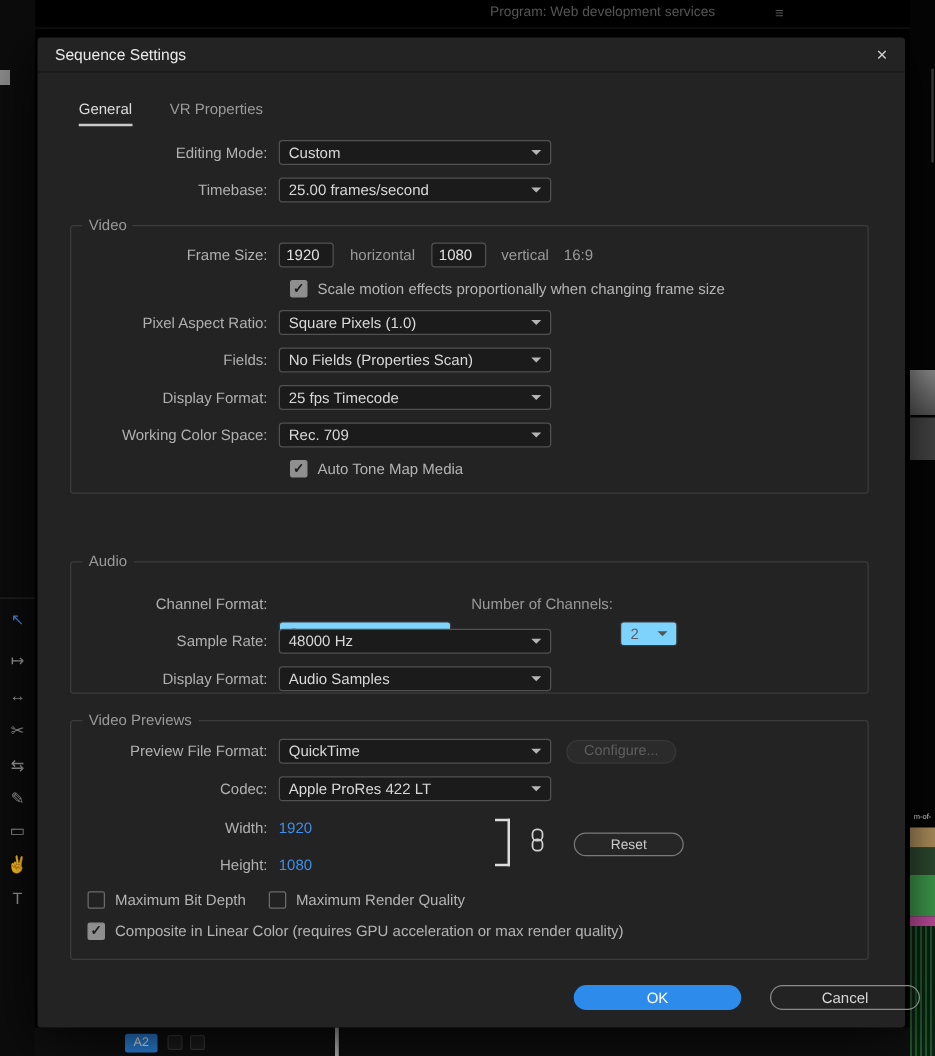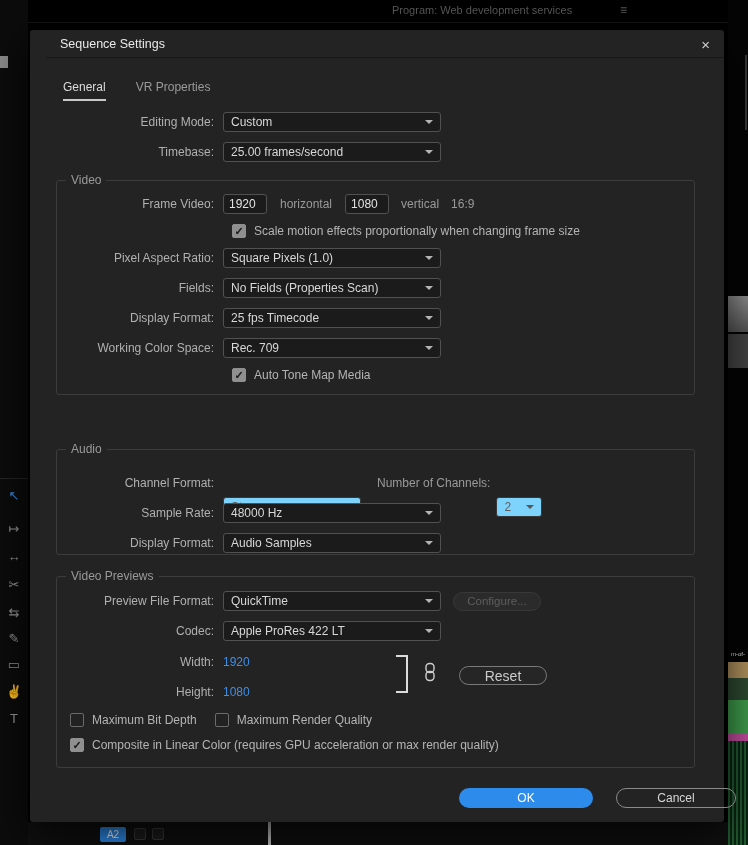--- a/index.html
+++ b/index.html
@@ -38,21 +38,21 @@
   .a2-badge { position:absolute; left:72px; top:5px; width:26px; height:15px; background:#2d8ceb; color:#fff;
               font-size:10px; display:flex; align-items:center; justify-content:center; border-radius:2px;text-align:right; }
   .trk-ic { position:absolute; top:6px; width:12px; height:12px; background:#1d1d1d; border:1px solid #3a3a3a; border-radius:2px; }
   .trk-ic.i1 { left:106px; } .trk-ic.i2 { left:124px; }
   .playhead { position:absolute; left:240px; top:0; width:3px; height:23px; background:#c2c2c2; }
 
   
   .dialog { position:absolute; left:30px; top:30px; width:694px; height:792px; background:#232323;
             border-radius:3px; box-shadow:0 10px 45px rgba(0,0,0,.85); font-size:12px; color:#b4b4b4; }
   .titlebar { position:absolute; top:0; left:0; right:0; height:28px; border-bottom:1px solid #171717;
-              display:flex; align-items:center; padding:0 14px; color:#e9e9e9; font-size:12.5px;margin-left:16px; }
+              display:flex; align-items:center; padding:0 14px; color:#e9e9e9; font-size:12.5px; }
   .close-btn { position:absolute; right:8px; top:4px; color:#cfcfcf; font-size:15px; padding:2px 6px; }
 
   .tabs { position:absolute; top:50px; left:33px; display:flex; gap:30px; }
   .tab { color:#9a9a9a; padding-bottom:5px; }
   .tab.active { color:#dcdcdc; border-bottom:2px solid #c9c9c9; }
 
   .row { position:absolute; left:26px; height:20px; display:flex; align-items:center; white-space:nowrap; }
   .lab { width:167px; padding-right:9px; text-align:right; color:#b0b0b0; flex:none; }
   .sublab { color:#9a9a9a; }
 
@@ -82,21 +82,21 @@
 
   .cfg-btn { margin-left:12px; width:88px; height:19px; background:#2b2b2b; border:1px solid #383838;
              border-radius:10px; color:#5e5e5e; display:flex; align-items:center; justify-content:center; font-size:11.5px; }
 
   .link-bracket { position:absolute; left:366px; top:625px; width:12px; height:38px;
                   border-top:2px solid #dcdcdc; border-right:2px solid #dcdcdc; border-bottom:2px solid #dcdcdc; }
   .link-icon { position:absolute; left:393px; top:632px; }
 
   .reset-btn { position:absolute; left:429px; top:636px; width:88px; height:19px; background:#262626;
                border:1px solid #7a7a7a; border-radius:10px; color:#cccccc; display:flex; align-items:center;
-               justify-content:center; font-size:14px; }
+               justify-content:center; font-size:11px; }
 
   .btn { position:absolute; top:758px; height:20px; border-radius:10px; font-size:12px;
          display:flex; align-items:center; justify-content:center; }
   .btn-ok { left:429px; width:134px; background:#2d8ceb; color:#fdfdfd;text-align:center; }
   .btn-cancel { left:586px; width:120px; background:transparent; border:1px solid #8a8a8a; color:#d6d6d6; }
 </style>
 </head>
 <body>
 
 <div class="top-bar">
@@ -164,21 +164,21 @@
       <span>25.00  frames/second</span>
       <span class="caret"></span>
     </div>
   </div>
 
   <div class="group" id="grp-video">
     <span class="group-title">Video</span>
   </div>
 
   <div class="row" style="top:164px">
-    <span class="lab">Frame Video:</span>
+    <span class="lab">Frame Size:</span>
     <div class="numbox">1920</div>
     <span class="sublab" style="margin:0 13px">horizontal</span>
     <div class="numbox">1080</div>
     <span class="sublab" style="margin:0 12px">vertical</span>
     <span class="sublab">16:9</span>
   </div>
 
   <div class="row" style="top:191px; left:202px">
     <span class="cb checked"></span>
     <span>Scale motion effects proportionally when changing frame size</span>

